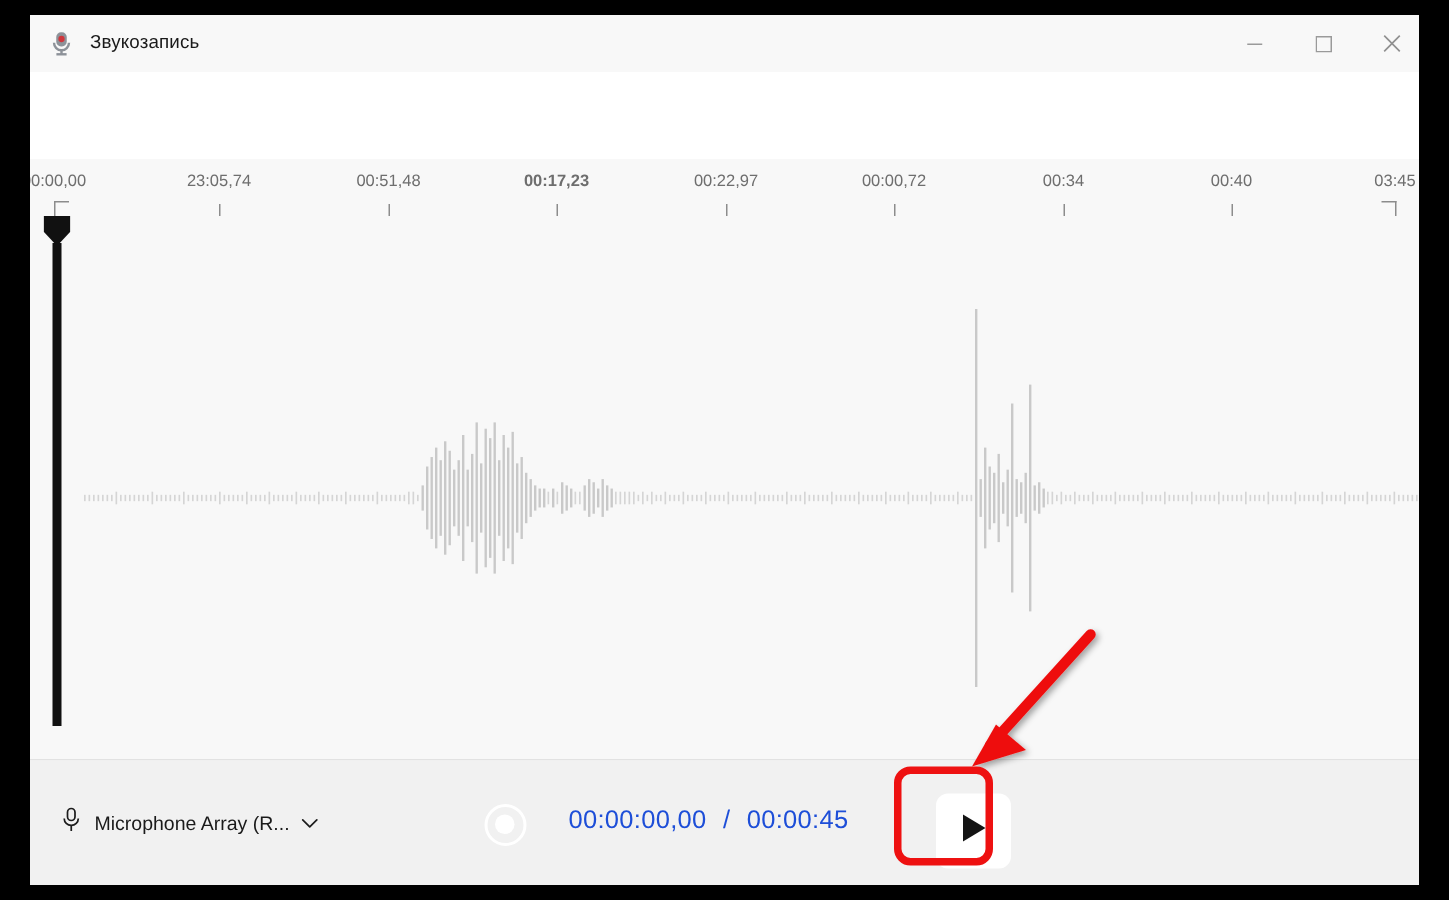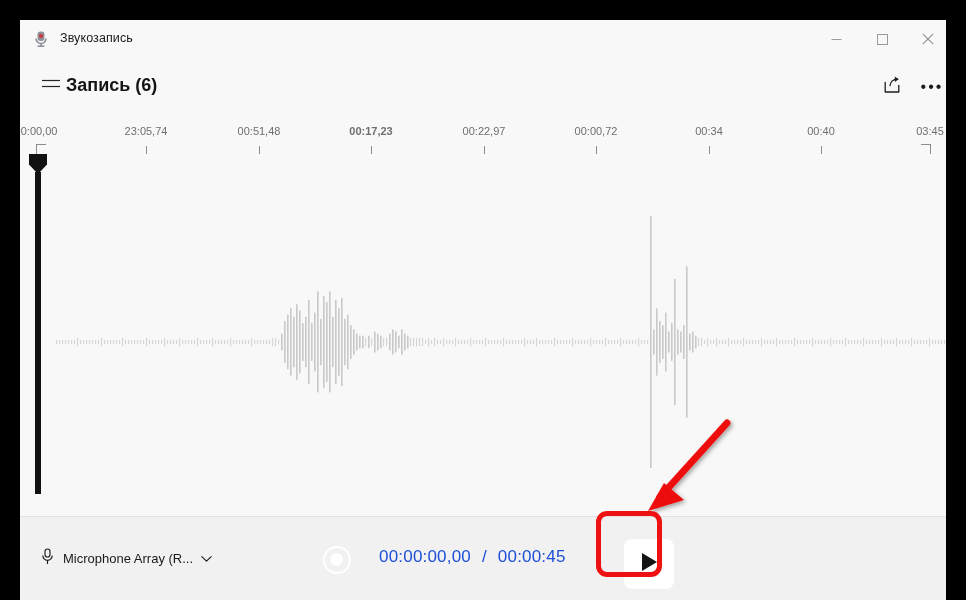--- a/index.html
+++ b/index.html
@@ -18,21 +18,21 @@
   #frame {
     position: absolute;
     left: 0; top: 0;
     width: 966px; height: 600px;
     background: #000000;
   }
 
   
   #window {
     position: absolute;
-    left: 20px; top: 20px;
+    left: 20px; top: 10px;
     width: 926px; height: 580px;
     background: #ffffff;
     overflow: hidden;
   }
 
   
   #titlebar {
     position: absolute;
     left: 0; top: 0;
     width: 926px; height: 38px;
@@ -274,44 +274,20 @@
       <div class="wbtn" id="btn-close">
         <span>
           <svg width="12" height="12" viewBox="0 0 12 12">
             <line x1="0.8" y1="0.8" x2="11.2" y2="11.2" stroke="#8f8f8f" stroke-width="1.1"></line>
             <line x1="11.2" y1="0.8" x2="0.8" y2="11.2" stroke="#8f8f8f" stroke-width="1.1"></line>
           </svg>
         </span>
       </div>
     </div>
 
-    <div id="header">
-      <div id="hamburger">
-        <span>
-          <svg width="18" height="13" viewBox="0 0 18 13">
-            <line x1="0" y1="1.5" x2="18" y2="1.5" stroke="#262626" stroke-width="1.2"></line>
-            <line x1="0" y1="7.5" x2="18" y2="7.5" stroke="#262626" stroke-width="1.2"></line>
-          </svg>
-        </span>
-      </div>
-      <span id="page-title">Запись (6)</span>
-
-      <div id="share-btn">
-        <span>
-          <svg width="20" height="20" viewBox="0 0 20 20">
-            <path d="M3.2 7.5 L3.2 17 L16.8 17 L16.8 10.5" fill="none" stroke="#1d1d1d" stroke-width="1.3" stroke-linejoin="round" stroke-linecap="round"></path>
-            <path d="M8 10.5 C8.6 6.2 11.6 4.4 15.6 4.2" fill="none" stroke="#1d1d1d" stroke-width="1.3" stroke-linecap="round"></path>
-            <path d="M12.8 1.6 L16.6 4.2 L12.8 7.1 Z" fill="#1d1d1d"></path>
-          </svg>
-        </span>
-      </div>
-      <div id="more-top-btn">
-        <span>•••</span>
-      </div>
-    </div>
 
     <div id="ruler">
         <div class="tick-label" style="left: 16px;">00:00,00</div>
         <div class="tick-corner-l" style="left: 16px;"></div>
         <div class="tick-label" style="left: 126px;">23:05,74</div>
         <div class="tick-mark" style="left: 126px;"></div>
         <div class="tick-label" style="left: 239px;">00:51,48</div>
         <div class="tick-mark" style="left: 239px;"></div>
         <div class="tick-label" style="left: 351px; font-weight: bold;">00:17,23</div>
         <div class="tick-mark" style="left: 351px;"></div>

